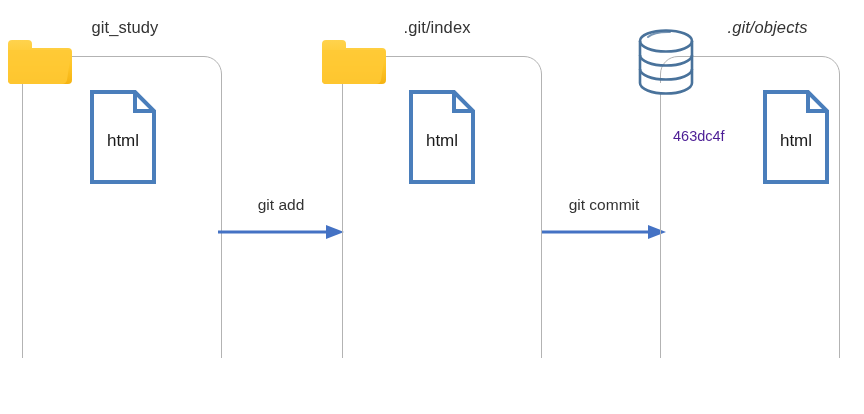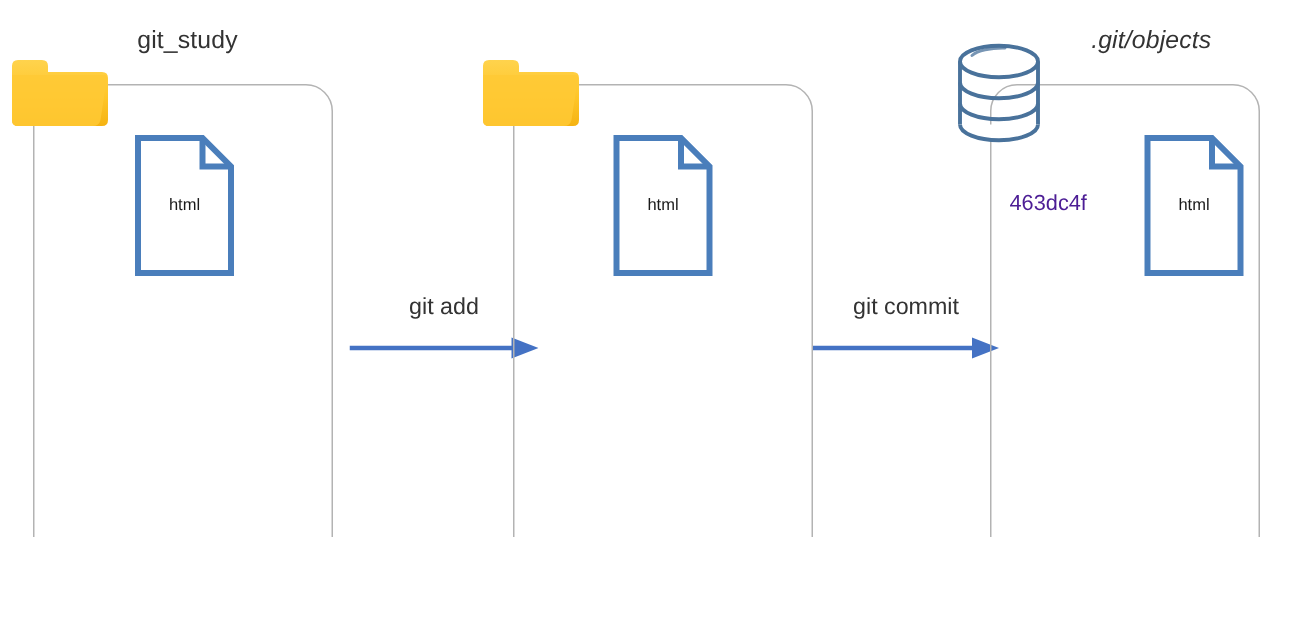--- a/index.html
+++ b/index.html
@@ -68,37 +68,37 @@
   }
   #file-1 { left: 88px;  top: 89px; }
   #file-2 { left: 407px; top: 89px; }
   #file-3 { left: 761px; top: 89px; }
   .file-label {
     position: absolute;
     left: 0;
     top: 42px;
     width: 100%;
     text-align: center;
-    font-size: 11px;
+    font-size: 17px;
     color: #1a1a1a;
     pointer-events: none;
   }
 
   
   .hash-text {
     position: absolute;
     font-size: 14.5px;
     color: #4c1d95;
     white-space: nowrap;
   }
   #hash-1 { left: 673px; top: 128px; }
 
   
   .arrow-group { position: absolute; }
-  #arrow-add    { left: 233px; top: 196px; width: 126px; height: 44px; }
+  #arrow-add    { left: 218px; top: 196px; width: 126px; height: 44px; }
   #arrow-commit { left: 542px; top: 196px; width: 124px; height: 44px; }
   .arrow-label {
     position: absolute;
     left: 0;
     top: 0;
     width: 100%;
     text-align: center;
     font-size: 15.5px;
     color: #333333;
     white-space: nowrap;
@@ -153,20 +153,21 @@
 
   <div class="arrow-group" id="arrow-add">
     <span class="arrow-label">git add</span>
     <svg class="arrow-svg" viewBox="0 0 126 16" width="126" height="16" xmlns="http://www.w3.org/2000/svg">
       <line x1="0" y1="8" x2="110" y2="8" stroke="#4472C4" stroke-width="3"></line>
       <path d="M108,1 L126,8 L108,15 Z" fill="#4472C4"></path>
     </svg>
   </div>
 
   <div class="area" id="area-2"></div>
+  <div class="area-title" id="title-2">.git/index</div>
 
   <div class="folder-icon" id="folder-2">
     <svg viewBox="0 0 66 52" width="66" height="52" xmlns="http://www.w3.org/2000/svg">
       <defs>
         <linearGradient id="fg2" x1="0" y1="0" x2="0" y2="1">
           <stop offset="0%" stop-color="#FFD34D"></stop>
           <stop offset="55%" stop-color="#FFC629"></stop>
           <stop offset="100%" stop-color="#F5B312"></stop>
         </linearGradient>
       </defs>

